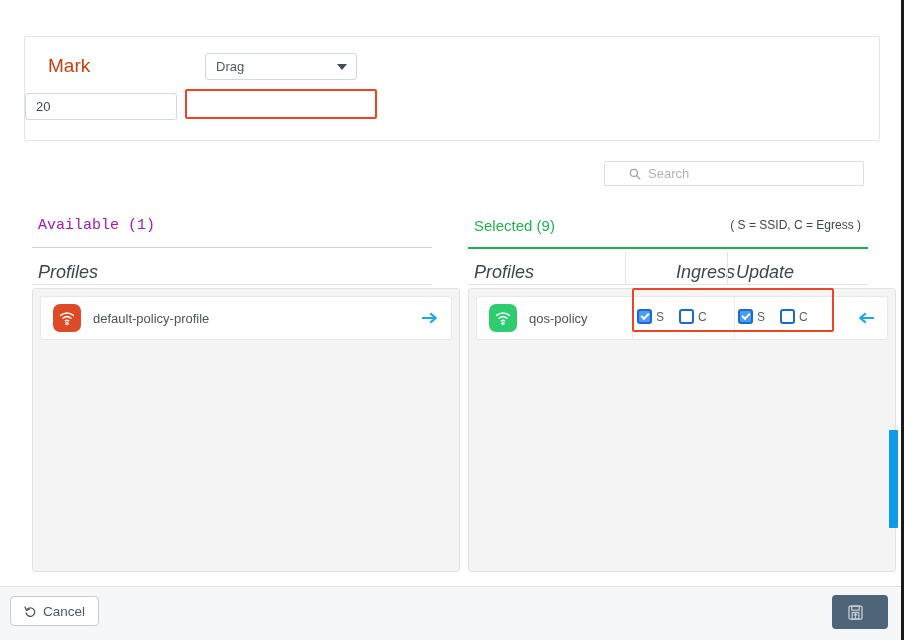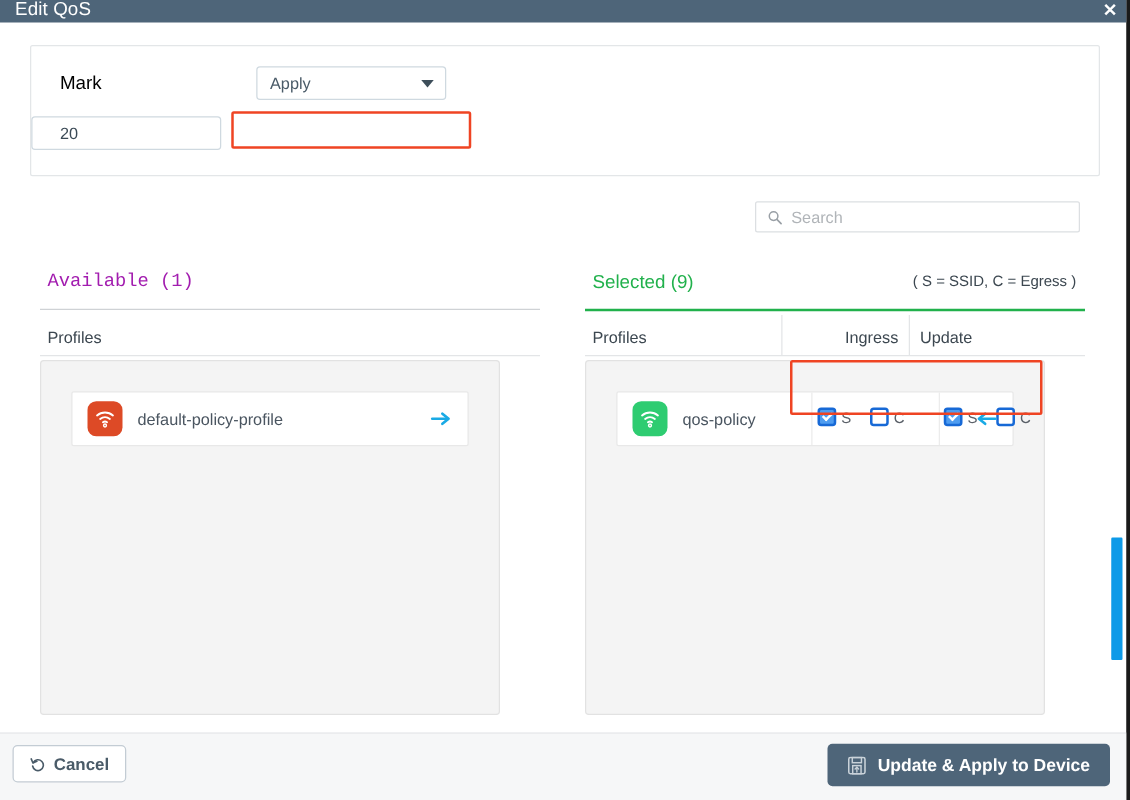--- a/index.html
+++ b/index.html
@@ -71,22 +71,22 @@
   .form-row {
     position: absolute; left: 0;
     width: 100%; height: 30px;
     display: flex; align-items: center;
   }
   .form-row.r1 { top: 14px; }
   .form-row.r2 { top: 54px; }
   .form-label {
     width: 180px;
     padding-left: 23px;
-    font-size: 15px;
-    color: #000000;
+    font-size: 19px;
+    color: #c2410c;
   }
   .select-box {
     position: relative;
     width: 152px; height: 27px;
     border: 1px solid #cfd9e0;
     border-radius: 3px;
     background: #fff;
     display: flex; align-items: center;
     padding-left: 10px;
     font-size: 13px;
@@ -99,21 +99,21 @@
     border-left: 5px solid transparent;
     border-right: 5px solid transparent;
     border-top: 6px solid #3d4e5a;
   }
   .text-input {
     width: 152px; height: 27px;
     border: 1px solid #cfd9e0;
     border-radius: 3px;
     background: #fff;
     display: flex; align-items: center;
-    padding-left: 22px;
+    padding-left: 10px;
     font-size: 13px;
     color: #3b4a56;
     cursor: text;
   }
   .highlight-box {
     position: absolute;
     border: 2px solid #ef4423;
     border-radius: 2px;
     pointer-events: none;
   }
@@ -128,21 +128,21 @@
     line-height: 17px;
     color: #8d959b;
   }
   .search-box {
     position: absolute; left: 604px; top: 161px;
     width: 260px; height: 25px;
     border: 1px solid #dcdfe2;
     border-radius: 2px;
     background: #fff;
     display: flex; align-items: center;
-    padding-left: 9px;
+    padding-left: 24px;
     cursor: text;
   }
   .search-box .mag {
     width: 12px; height: 12px;
     margin-right: 7px;
     flex: 0 0 auto;
   }
   .search-box .ph {
     font-size: 13px;
     color: #b0b4b8;
@@ -164,23 +164,24 @@
 
   .tab-rule {
     position: absolute; height: 0;
   }
   .tab-rule.left  { left: 32px;  top: 247px; width: 400px; border-top: 1px solid #cfd2d5; }
   .tab-rule.right { left: 468px; top: 247px; width: 400px; border-top: 2px solid #21b14c; }
 
   
   .col-head {
     position: absolute;
-    font-size: 13px;
+    font-size: 18px;
     color: #3c4750;
     top: 262px;
+    font-style: italic;
   }
   .ch-profiles-l { left: 38px; }
   .ch-profiles-r { left: 474px; }
   .ch-ingress    { left: 636px; margin-left: 40px; }
   .ch-egress     { left: 736px; }
 
   .head-sep {
     position: absolute;
     top: 252px; width: 0; height: 32px;
     border-left: 1px solid #e3e5e7;
@@ -192,25 +193,25 @@
     position: absolute; height: 0;
     border-top: 1px solid #e3e5e7;
   }
   .head-rule.left  { left: 32px;  top: 284px; width: 400px; }
   .head-rule.right { left: 468px; top: 284px; width: 400px; }
 
   
   .list-panel {
     position: absolute;
     top: 288px;
-    width: 368px; height: 284px;
+    width: 428px; height: 284px;
     background: #f4f4f4;
     border: 1px solid #e2e2e2;
     border-radius: 3px;
-    padding: 24px;
+    padding: 7px;
   }
   .list-panel.left  { left: 32px; }
   .list-panel.right { left: 468px; }
 
   .profile-row {
     position: relative;
     width: 100%; height: 44px;
     background: #ffffff;
     border: 1px solid #e8e8e8;
     border-radius: 2px;
@@ -280,21 +281,20 @@
   
   .footer-rule {
     position: absolute; left: 0; top: 586px;
     width: 904px; height: 0;
     border-top: 1px solid #dfe2e5;
   }
   .footer {
     position: absolute; left: 0; top: 587px;
     width: 904px; height: 53px;
     background: #f6f7f8;
-    font-weight: bold;
   }
   .btn-cancel {
     position: absolute; left: 10px; top: 9px;
     height: 30px;
     padding: 0 13px;
     background: #ffffff;
     border: 1px solid #c3ccd4;
     border-radius: 4px;
     display: flex; align-items: center;
     font-size: 13.5px;
@@ -334,35 +334,31 @@
     background: #0d9ae8;
     border-radius: 1px;
     cursor: pointer;
   }
 </style>
 </head>
 <body>
 
 <div id="app">
 
-  <div class="titlebar">
-    <div class="title">Edit QoS</div>
-    <div class="close">✕</div>
-  </div>
 
   <div class="clipped-row">
     <span>··· ··· ·· ···· ··</span>
   </div>
 
   <div class="form-card">
 
     <div class="form-row r1">
       <div class="form-label">Mark</div>
       <div class="select-box">
-        <span>Apply</span>
+        <span>Drag</span>
         <span class="caret"></span>
       </div>
     </div>
 
     <div class="form-row r2">
       <div class="text-input">
         <span>20</span>
       </div>
     </div>
 
@@ -465,21 +461,20 @@
     </div>
 
     <div class="btn-apply">
       <svg class="save" viewBox="0 0 18 18">
         <rect x="1.2" y="1.2" width="15.6" height="15.6" rx="1.6" fill="none" stroke="#c9d2d9" stroke-width="1.5"></rect>
         <rect x="4.6" y="1.2" width="8.8" height="5" fill="none" stroke="#c9d2d9" stroke-width="1.4"></rect>
         <rect x="5.0" y="9.0" width="8.0" height="7.8" fill="none" stroke="#c9d2d9" stroke-width="1.4"></rect>
         <line x1="9" y1="15.2" x2="9" y2="10.6" stroke="#c9d2d9" stroke-width="1.3" stroke-linecap="round"></line>
         <polyline points="7.3,12.2 9,10.5 10.7,12.2" fill="none" stroke="#c9d2d9" stroke-width="1.3" stroke-linecap="round" stroke-linejoin="round"></polyline>
       </svg>
-      <span>Update &amp; Apply to Device</span>
     </div>
 
   </div>
 
   <div class="scroll-track"></div>
   <div class="scroll-thumb"></div>
 
 </div>
 
 </body></html>

